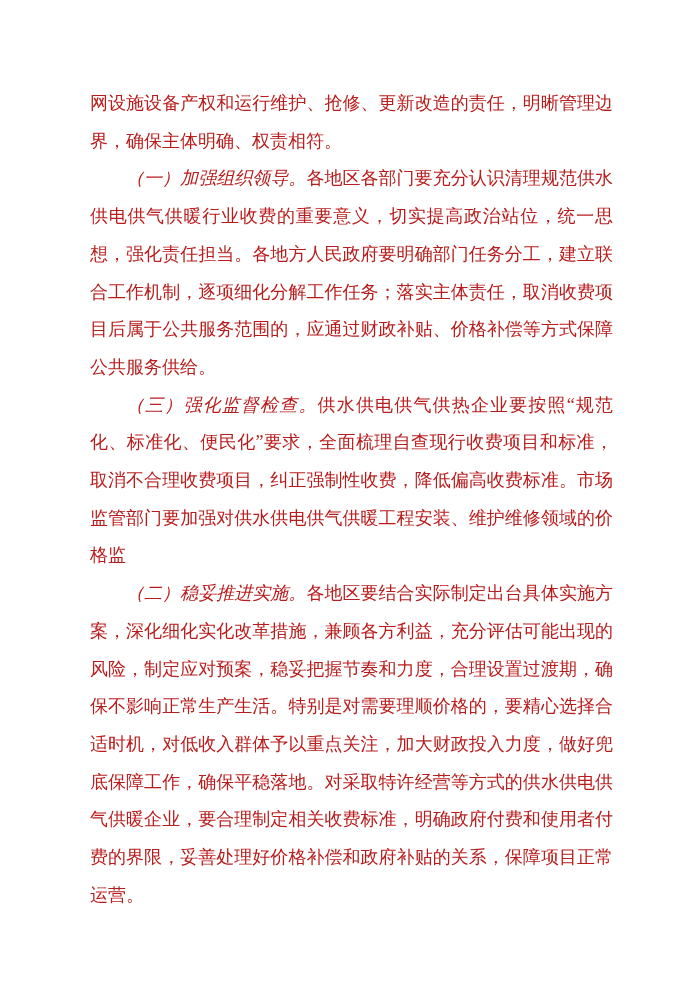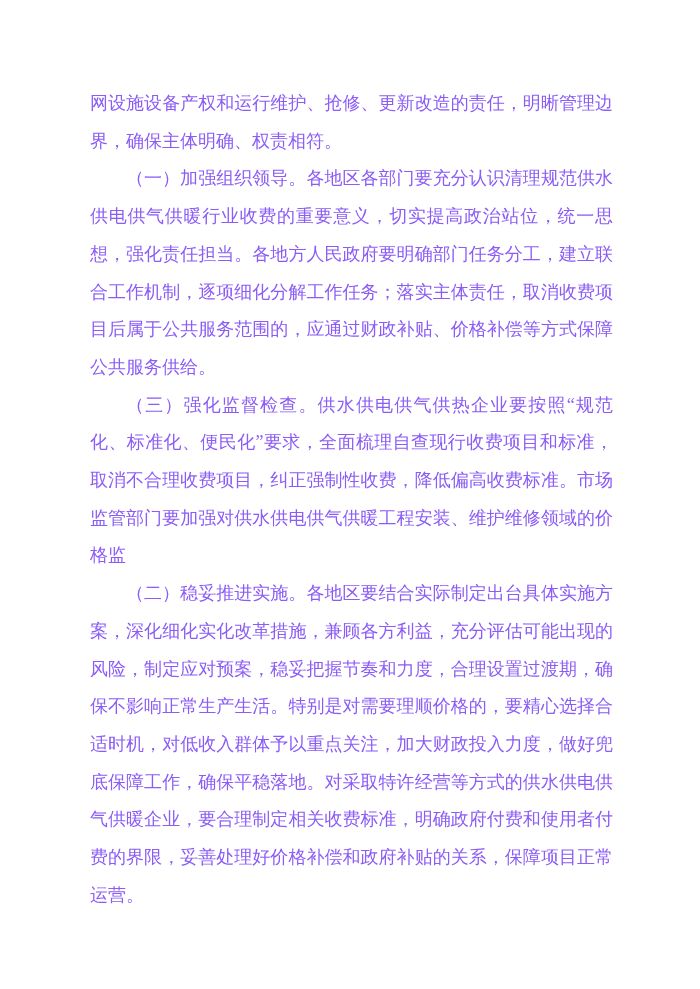--- a/index.html
+++ b/index.html
@@ -9,39 +9,40 @@
   }
   .page {
     position: relative;
     box-sizing: border-box;
     width: 700px;
     height: 989px;
     background: #ffffff;
     padding: 85px 87px 8px 90px;
     overflow: hidden;
     font-family: "Liberation Serif", "DejaVu Serif", serif;
-    color: #8b5cf6;
+    color: #b91c1c;
   }
   .para {
     margin: 0;
     font-size: 18px;
     line-height: 37.7px;
     text-align: justify;
     text-justify: inter-ideograph;
     word-break: break-all;
   }
   .para.indent {
     text-indent: 2em;
   }
   .heading {
     font-family: "Liberation Sans", "DejaVu Sans", sans-serif;
     font-weight: bold;
     text-align: left;
   }
   .lead {
+    font-style: italic;
   }
 </style>
 </head>
 <body>
 
 <div class="page">
 
   <p class="para">网设施设备产权和运行维护、抢修、更新改造的责任，明晰管理边界，确保主体明确、权责相符。</p>
 
 

